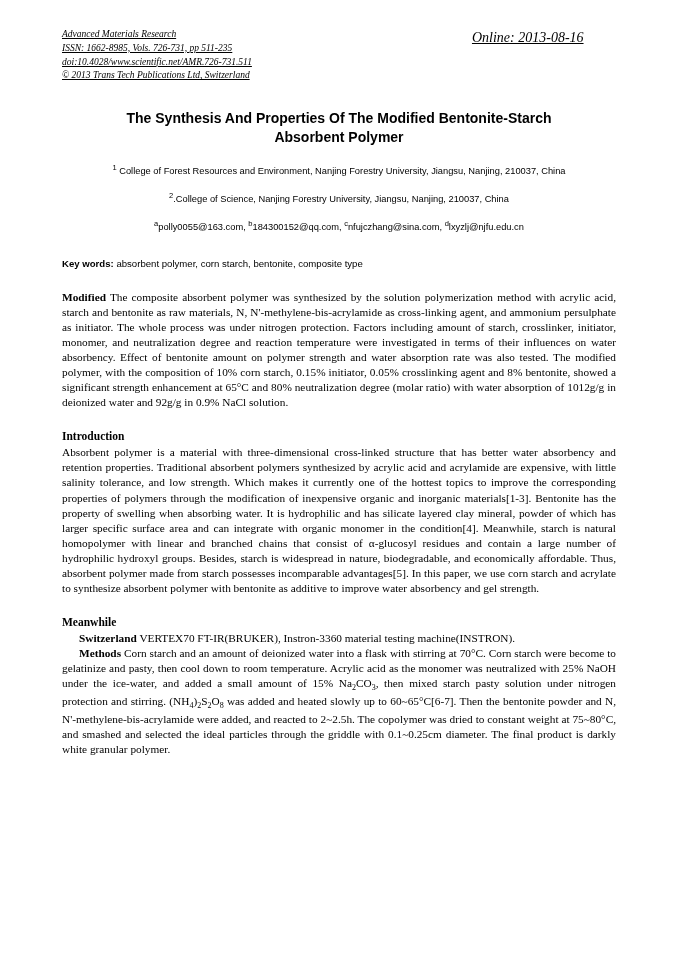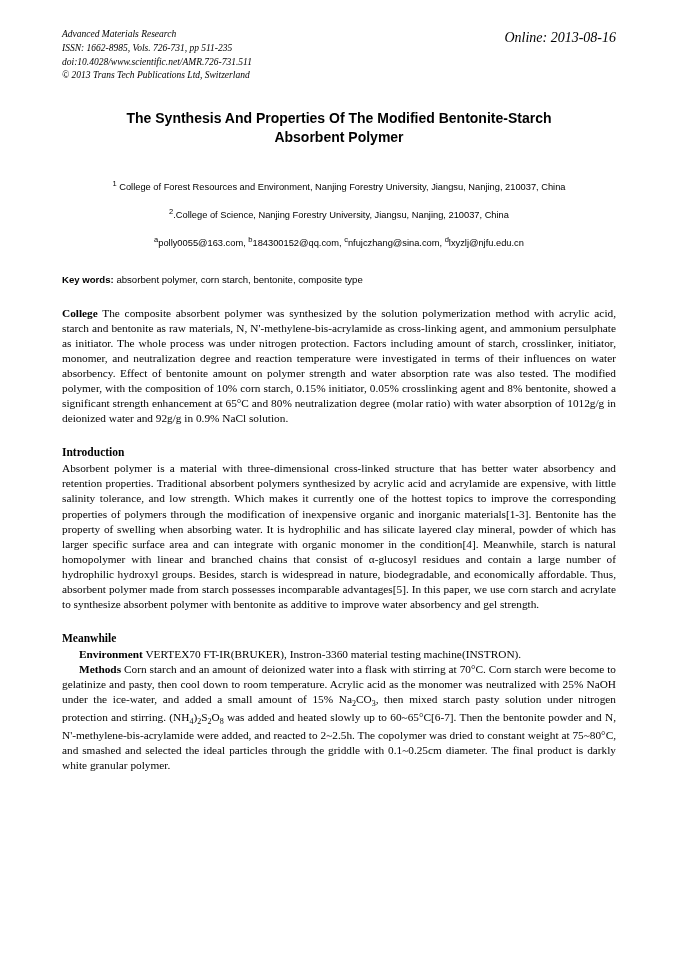--- a/index.html
+++ b/index.html
@@ -16,25 +16,25 @@
   }
   .page {
     position: relative;
     width: 678px;
     height: 959px;
     box-sizing: border-box;
     padding: 28px 62px 0 62px;
   }
   .header-row {
     display: flex;
-    justify-content: space-between;
     align-items: flex-start;
     font-size: 9.5px;
     font-style: italic;
     line-height: 1.45;
+    text-decoration: underline;
   }
   .header-left {
     width: 74%;
   }
   .header-left div {
     white-space: nowrap;
   }
   .header-right {
     font-size: 14px;
     font-style: italic;
@@ -57,21 +57,21 @@
     line-height: 1.4;
   }
   .authors sup {
     font-size: 9px;
   }
   .affil {
     font-family: "Liberation Sans", sans-serif;
     font-size: 9.3px;
     text-align: center;
     line-height: 1.5;
-    margin-top: 30px;
+    margin-top: 14px;
     padding: 0 8px;
   }
   .affil.second {
     margin-top: 11px;
   }
   .affil.emails {
     margin-top: 11px;
   }
   .affil sup {
     font-size: 7.5px;
@@ -147,32 +147,32 @@
   <div class="affil emails">
     <sup>a</sup>polly0055@163.com, <sup>b</sup>184300152@qq.com, <sup>c</sup>nfujczhang@sina.com, <sup>d</sup>lxyzlj@njfu.edu.cn
   </div>
 
   <div class="keywords">
     <b>Key words:</b>
     <span>absorbent polymer, corn starch, bentonite, composite type</span>
   </div>
 
   <div class="abstract">
-    <b>College</b>
+    <b>Modified</b>
     <span>The composite absorbent polymer was synthesized by the solution polymerization method with acrylic acid, starch and bentonite as raw materials, N, N'-methylene-bis-acrylamide as cross-linking agent, and ammonium persulphate as initiator. The whole process was under nitrogen protection. Factors including amount of starch, crosslinker, initiator, monomer, and neutralization degree and reaction temperature were investigated in terms of their influences on water absorbency. Effect of bentonite amount on polymer strength and water absorption rate was also tested. The modified polymer, with the composition of 10% corn starch, 0.15% initiator, 0.05% crosslinking agent and 8% bentonite, showed a significant strength enhancement at 65°C and 80% neutralization degree (molar ratio) with water absorption of 1012g/g in deionized water and 92g/g in 0.9% NaCl solution.</span>
   </div>
 
   <div class="section-head">Introduction</div>
   <p class="body">Absorbent polymer is a material with three-dimensional cross-linked structure that has better water absorbency and retention properties. Traditional absorbent polymers synthesized by acrylic acid and acrylamide are expensive, with little salinity tolerance, and low strength. Which makes it currently one of the hottest topics to improve the corresponding properties of polymers through the modification of inexpensive organic and inorganic materials[1-3]. Bentonite has the property of swelling when absorbing water. It is hydrophilic and has silicate layered clay mineral, powder of which has larger specific surface area and can integrate with organic monomer in the condition[4]. Meanwhile, starch is natural homopolymer with linear and branched chains that consist of α-glucosyl residues and contain a large number of hydrophilic hydroxyl groups. Besides, starch is widespread in nature, biodegradable, and economically affordable. Thus, absorbent polymer made from starch possesses incomparable advantages[5]. In this paper, we use corn starch and acrylate to synthesize absorbent polymer with bentonite as additive to improve water absorbency and gel strength.</p>
 
   <div class="section-head">Meanwhile</div>
 
 
   <p class="body indent">
-    <span class="lead">Environment</span>
+    <span class="lead">Switzerland</span>
     <span>VERTEX70 FT-IR(BRUKER), Instron-3360 material testing machine(INSTRON).</span>
   </p>
 
   <p class="body indent">
     <span class="lead">Methods</span>
     Corn starch and an amount of deionized water into a flask with stirring at 70°C. Corn starch were become to gelatinize and pasty, then cool down to room temperature. Acrylic acid as the monomer was neutralized with 25% NaOH under the ice-water, and added a small amount of 15% Na<sub>2</sub>CO<sub>3</sub>, then mixed starch pasty solution under nitrogen protection and stirring. (NH<sub>4</sub>)<sub>2</sub>S<sub>2</sub>O<sub>8</sub> was added and heated slowly up to 60~65°C[6-7]. Then the bentonite powder and N, N'-methylene-bis-acrylamide were added, and reacted to 2~2.5h. The copolymer was dried to constant weight at 75~80°C, and smashed and selected the ideal particles through the griddle with 0.1~0.25cm diameter. The final product is darkly white granular polymer.
   </p>
 
 </div>
 

